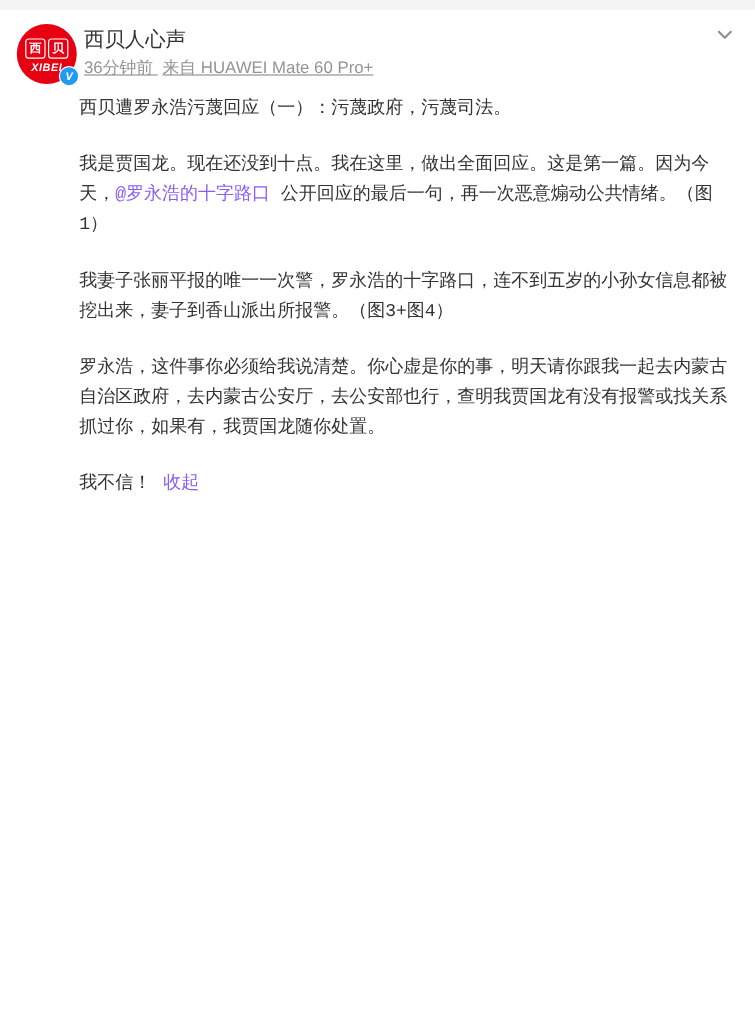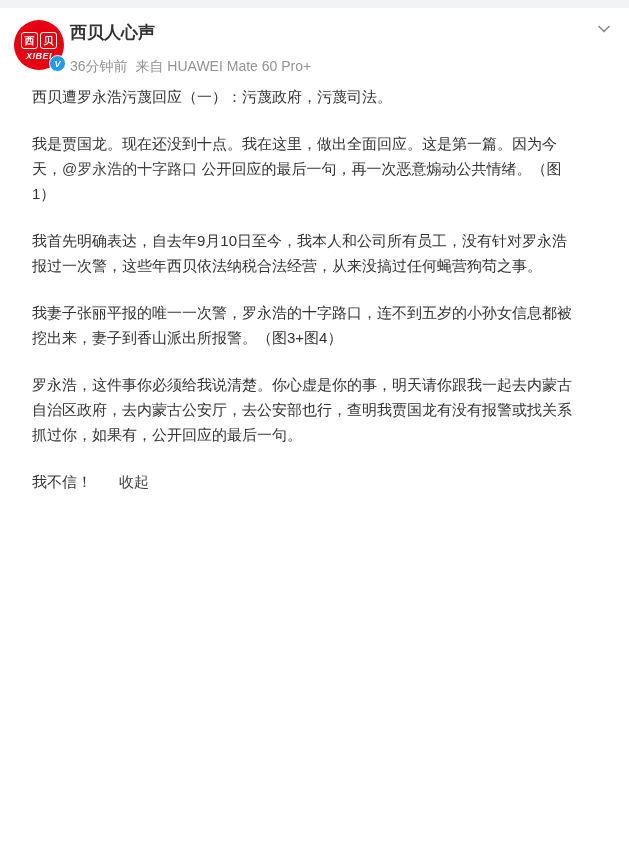--- a/index.html
+++ b/index.html
@@ -22,30 +22,30 @@
     display:block;width:15px;height:15px;line-height:15px;text-align:center;
     border:1.5px solid #fff;border-radius:3px;font-size:10px;font-weight:bold;
   }
   .avatar-sub{font-size:9px;font-weight:bold;font-style:italic;letter-spacing:.5px;margin-top:2px;}
   .v-badge{
     position:absolute;right:-2px;bottom:-2px;width:15px;height:15px;border-radius:50%;
     background:#1f9bf0;border:1.5px solid #fff;color:#fff;font-size:9px;font-weight:bold;
     display:flex;align-items:center;justify-content:center;font-style:italic;
   }
   .hmeta{margin-left:6px;padding-top:3px;}
-  .uname{font-size:17px;font-weight:bold;color:#333;line-height:20px;cursor:pointer;}
-  .meta{font-size:14px;color:#939393;margin-top:15px;}
+  .uname{font-size:17px;font-weight:normal;color:#333;line-height:20px;cursor:pointer;}
+  .meta{font-size:14px;color:#939393;margin-top:5px;text-decoration:underline;}
   .meta .src{margin-left:4px;}
   .chevron{position:absolute;right:16px;top:12px;width:18px;height:18px;cursor:pointer;}
   
-  .content{padding:8px 16px 0 32px;}
+  .content{padding:8px 16px 0 66px;font-family:Liberation Mono, monospace;}
   .content p{margin:0 0 22px;font-size:15px;line-height:25px;color:#333;width:547px;
     word-break:break-all;}
-  a.lnk{color:#404040;text-decoration:none;cursor:pointer;}
-  .collapse{margin-left:27px;}
+  a.lnk{color:#8b5cf6;text-decoration:none;cursor:pointer;}
+  .collapse{margin-left:10px;}
 </style>
 </head>
 <body>
 
 <div class="topstrip"></div>
 
 <div class="header">
   <div class="avatar">
     <div class="avatar-circle">
       <div class="avatar-chars">
@@ -66,18 +66,17 @@
   <div class="chevron">
     <svg width="18" height="18" viewBox="0 0 18 18">
       <path d="M4 6.5 L9 11.5 L14 6.5" stroke="#8d8d8d" stroke-width="1.7" fill="none" stroke-linecap="round" stroke-linejoin="round"></path>
     </svg>
   </div>
 </div>
 
 <div class="content">
   <p>西贝遭罗永浩污蔑回应（一）：污蔑政府，污蔑司法。</p>
   <p><span>我是贾国龙。现在还没到十点。我在这里，做出全面回应。这是第一篇。因为今天，</span><a class="lnk">@罗永浩的十字路口</a><span> 公开回应的最后一句，再一次恶意煽动公共情绪。（图1）</span></p>
-  <p>我首先明确表达，自去年9月10日至今，我本人和公司所有员工，没有针对罗永浩报过一次警，这些年西贝依法纳税合法经营，从来没搞过任何蝇营狗苟之事。</p>
   <p>我妻子张丽平报的唯一一次警，罗永浩的十字路口，连不到五岁的小孙女信息都被挖出来，妻子到香山派出所报警。（图3+图4）</p>
-  <p>罗永浩，这件事你必须给我说清楚。你心虚是你的事，明天请你跟我一起去内蒙古自治区政府，去内蒙古公安厅，去公安部也行，查明我贾国龙有没有报警或找关系抓过你，如果有，公开回应的最后一句。</p>
+  <p>罗永浩，这件事你必须给我说清楚。你心虚是你的事，明天请你跟我一起去内蒙古自治区政府，去内蒙古公安厅，去公安部也行，查明我贾国龙有没有报警或找关系抓过你，如果有，我贾国龙随你处置。</p>
   <p><span>我不信！</span><a class="lnk collapse">收起</a></p>
 
 </div>
 
 </body></html>

